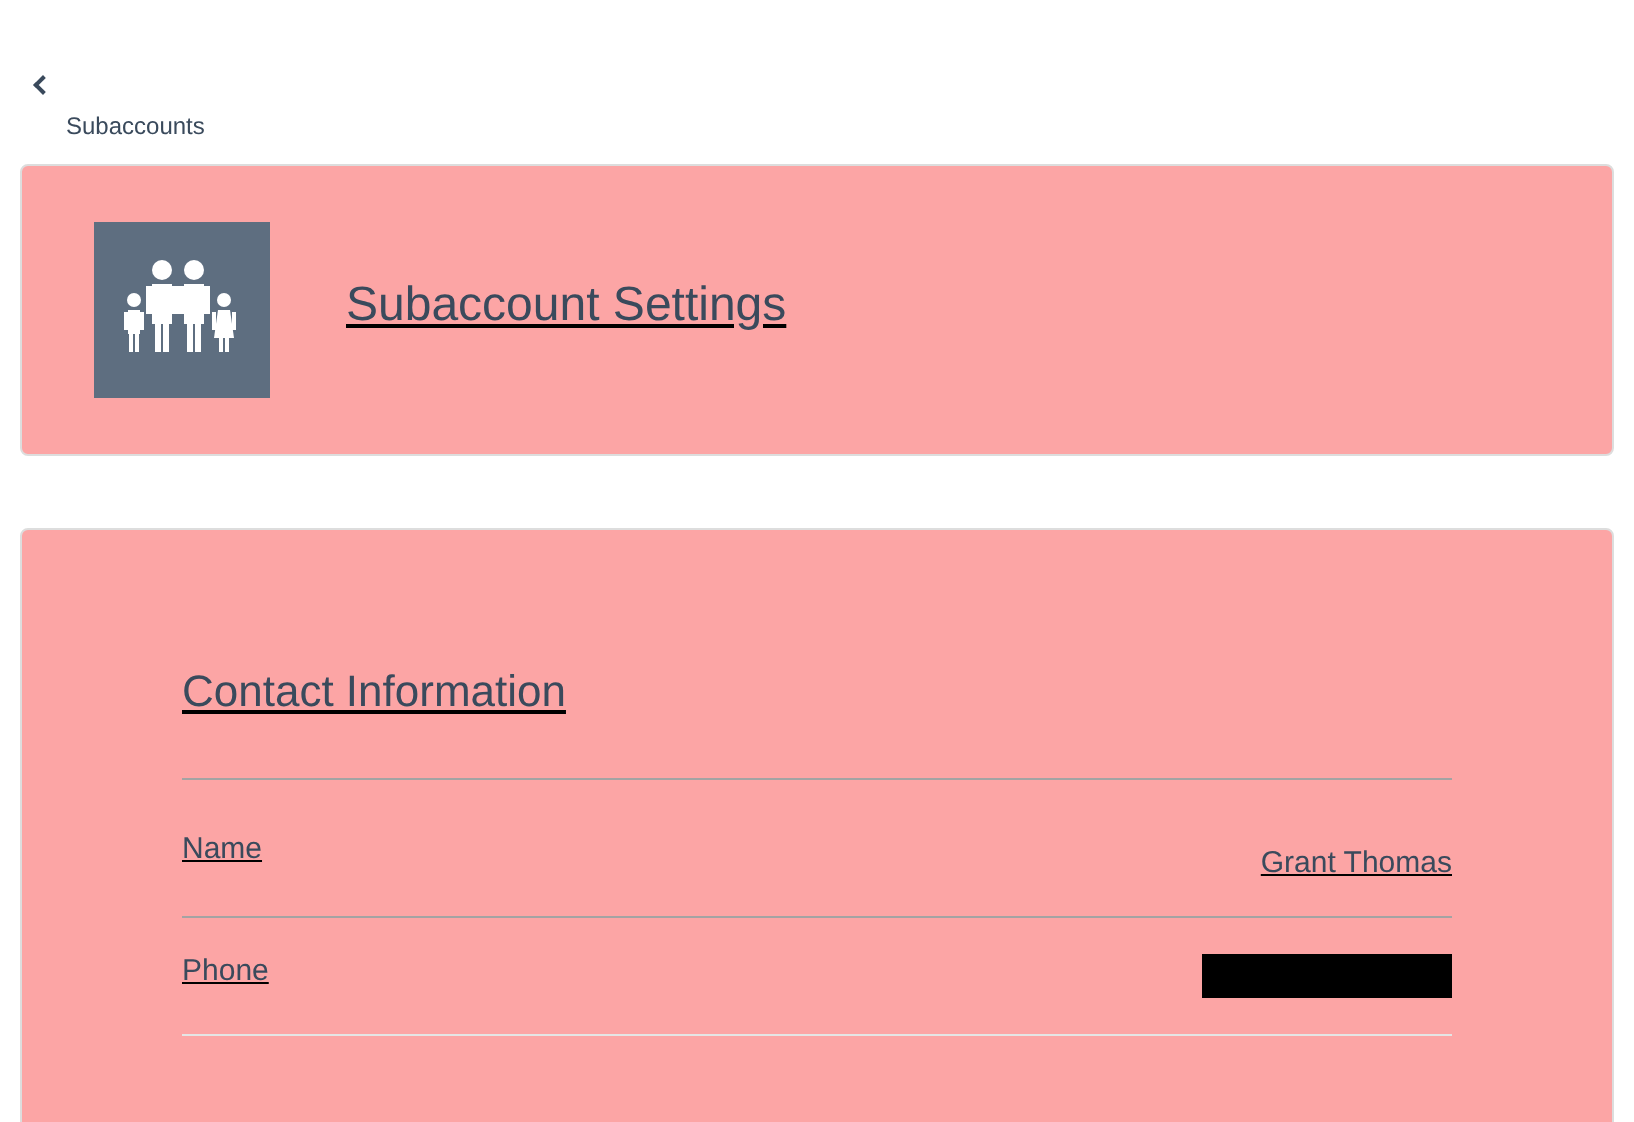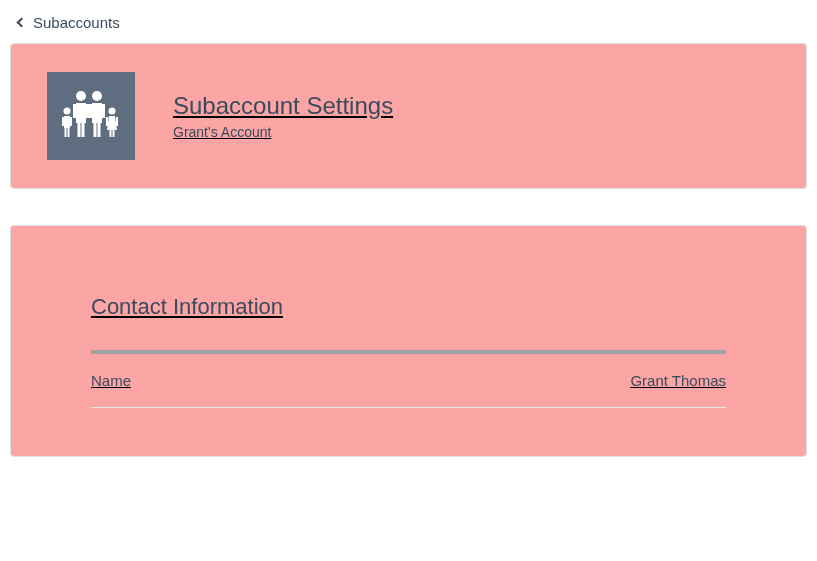--- a/index.html
+++ b/index.html
@@ -15,23 +15,24 @@
     }
     .breadcrumb {
       display: flex;
       align-items: center;
       padding: 4px 8px;
       margin-bottom: 8px;
       cursor: pointer;
     }
     .breadcrumb-back {
       color: #3a4a5c;
-      font-size: 15px;
+      font-size: 12px;
       display: flex;
       align-items: center;
+      margin-top: 42px;
     }
     .chevron-left {
       display: inline-block;
       width: 7px;
       height: 7px;
       border-left: 2px solid #3a4a5c;
       border-bottom: 2px solid #3a4a5c;
       transform: rotate(45deg);
       margin-right: 8px;
     }
@@ -83,29 +84,30 @@
       font-size: 22px;
       font-weight: 400;
       margin-bottom: 30px;
       margin-top: 12px;
     }
     .info-row {
       display: flex;
       justify-content: space-between;
       align-items: center;
       padding: 18px 0;
-      border-top: 4px solid #a3a3a3;
+      border-top: 1px solid #a3a3a3;
     }
     .info-label {
       color: #3a4a5c;
       font-size: 15px;
     }
     .info-value {
       color: #3a4a5c;
       font-size: 15px;
+      margin-top: 15px;
     }
     .redacted {
       background: #000;
       display: inline-block;
     }
     .redacted-phone {
       width: 125px;
       height: 22px;
     }
     .redacted-address {
@@ -153,26 +155,29 @@
       <circle cx="53" cy="27" r="3.5" fill="#fff"></circle>
       <polygon points="50,32 56,32 58,46 48,46" fill="#fff"></polygon>
       <rect x="50.5" y="46" width="2" height="7" fill="#fff"></rect>
       <rect x="53.5" y="46" width="2" height="7" fill="#fff"></rect>
       <rect x="47" y="33" width="2" height="9" fill="#fff"></rect>
       <rect x="57" y="33" width="2" height="9" fill="#fff"></rect>
     </svg>
   </div>
   <div class="header-text">
     <h1 class="page-title">Subaccount Settings</h1>
-    <div class="page-subtitle">Grant's Account</div>
   </div>
 </div>
 
 <div class="card content-card">
   <h2 class="section-title">Contact Information</h2>
 
   <div class="info-row">
     <span class="info-label">Name</span>
     <span class="info-value">Grant Thomas</span>
   </div>
 
+  <div class="info-row">
+    <span class="info-label">Phone</span>
+    <span class="redacted redacted-phone"></span>
+  </div>
 
 </div>
 
 </body></html>

